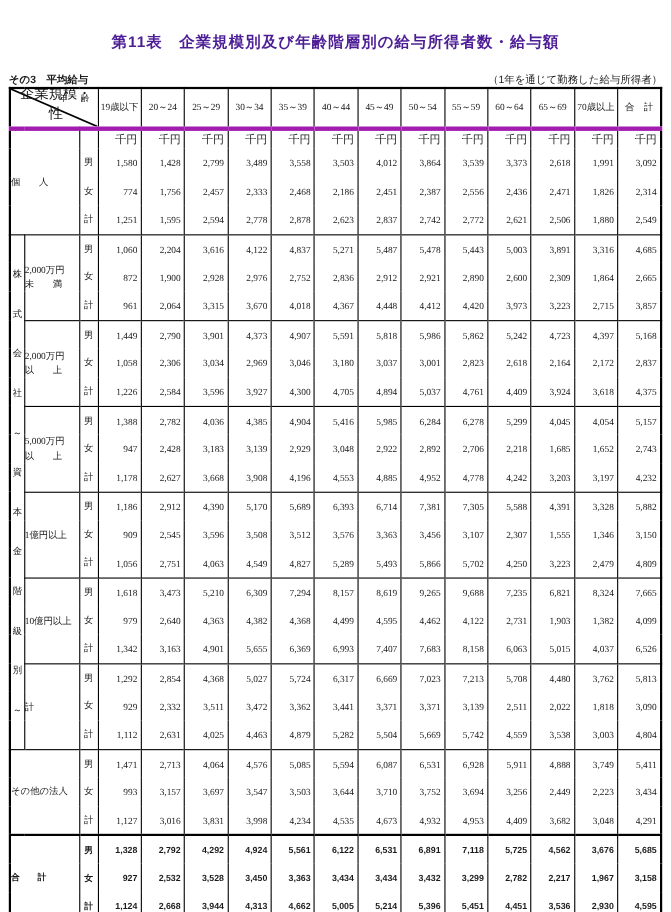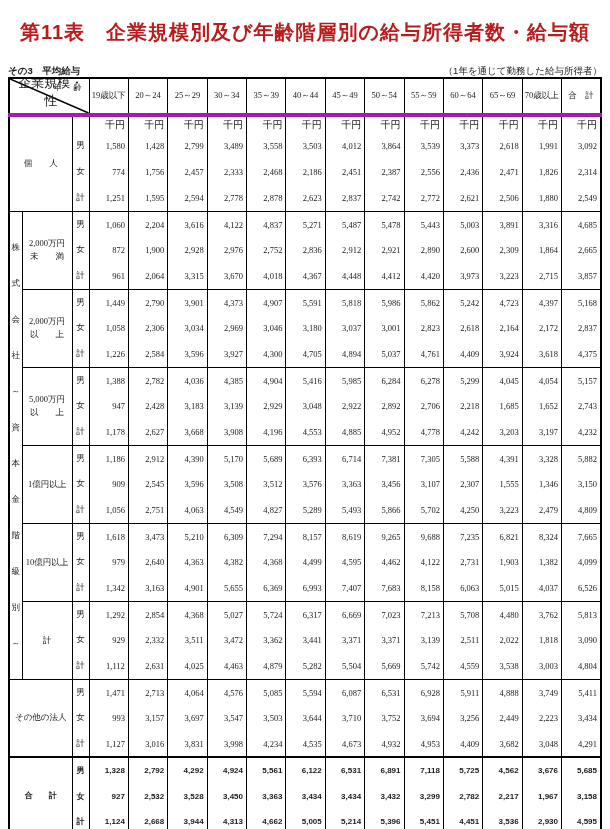--- a/index.html
+++ b/index.html
@@ -2,22 +2,22 @@
 <html><head>
 <meta charset="utf-8">
 <style>
   html,body { margin:0; padding:0; background:#fff; }
   .page {
     position:relative; width:610px; height:829px; background:#ffffff;
     color:#1a1a1a; font-family:"Liberation Sans","DejaVu Sans",sans-serif;
     overflow:hidden;
   }
   .title {
-    padding-top:19px; text-align:center; font-weight:bold; font-size:20px;
-    letter-spacing:1px; color:#b91c1c;
+    padding-top:30px; text-align:center; font-weight:bold; font-size:14px;
+    letter-spacing:1px; color:#4c1d95;
   }
   .meta-row {
     display:flex; justify-content:space-between; align-items:flex-start;
     margin:20px 8px 1px 8px; font-size:9.5px; line-height:1.1;
   }
   .subtitle { font-weight:bold; }
   .note { font-weight:normal;margin-left:20px; }
 
   table.main {
     border-collapse:collapse; table-layout:fixed; width:594px; margin-left:8px;
@@ -39,21 +39,21 @@
   th.diag { position:relative; overflow:hidden; }
   th.diag svg { position:absolute; left:0; top:0; width:100%; height:100%; }
   .diag-top    { position:absolute; top:3px;  right:5px; font-size:8px; letter-spacing:2px; }
   .diag-bottom { position:absolute; bottom:3px; left:3px; font-size:13px; }
 
   tbody tr { height:26px; }
   tr.unit-row { height:18px; }
   td.unit { text-align:right; padding-right:3px; font-size:10px; }
   td.num  { text-align:right; padding-right:3px; font-size:8.5px; }
   td.sexcell   { text-align:center; font-size:8.5px; }
-  td.labelcell { text-align:center; font-size:8.5px; line-height:1.6; }
+  td.labelcell { text-align:left; font-size:8.5px; line-height:1.6; }
   td.sidecell  { padding:0; }
   .side-inner {
     display:flex; flex-direction:column; justify-content:space-evenly;
     align-items:center; height:460px; font-size:8.5px; line-height:1;
   }
   tr.sec-start > td { border-top:1.5px solid #000; }
   tr.sec-thick > td { border-top:2px solid #000; }
   tr.bold-row td, td.boldcell {
     font-weight:bold;
     font-family:"Liberation Sans","DejaVu Sans",sans-serif;

